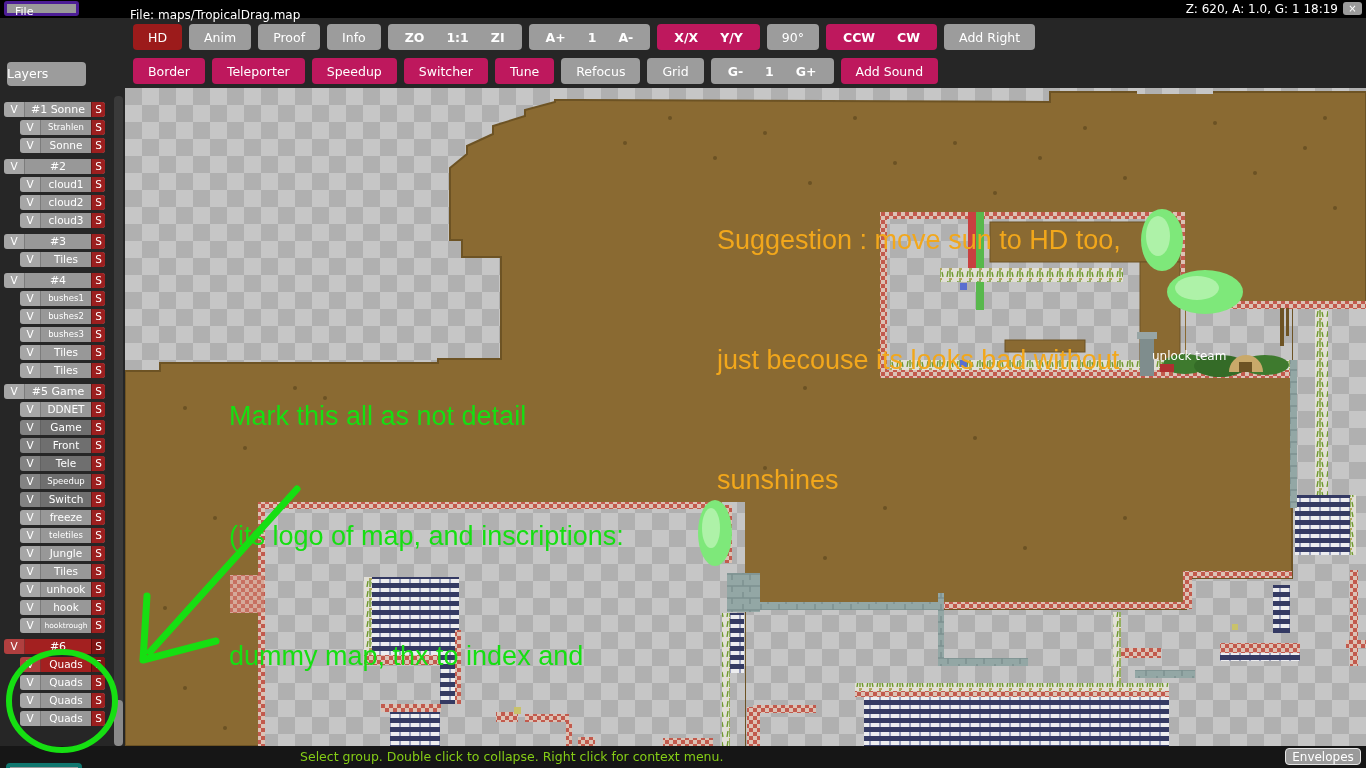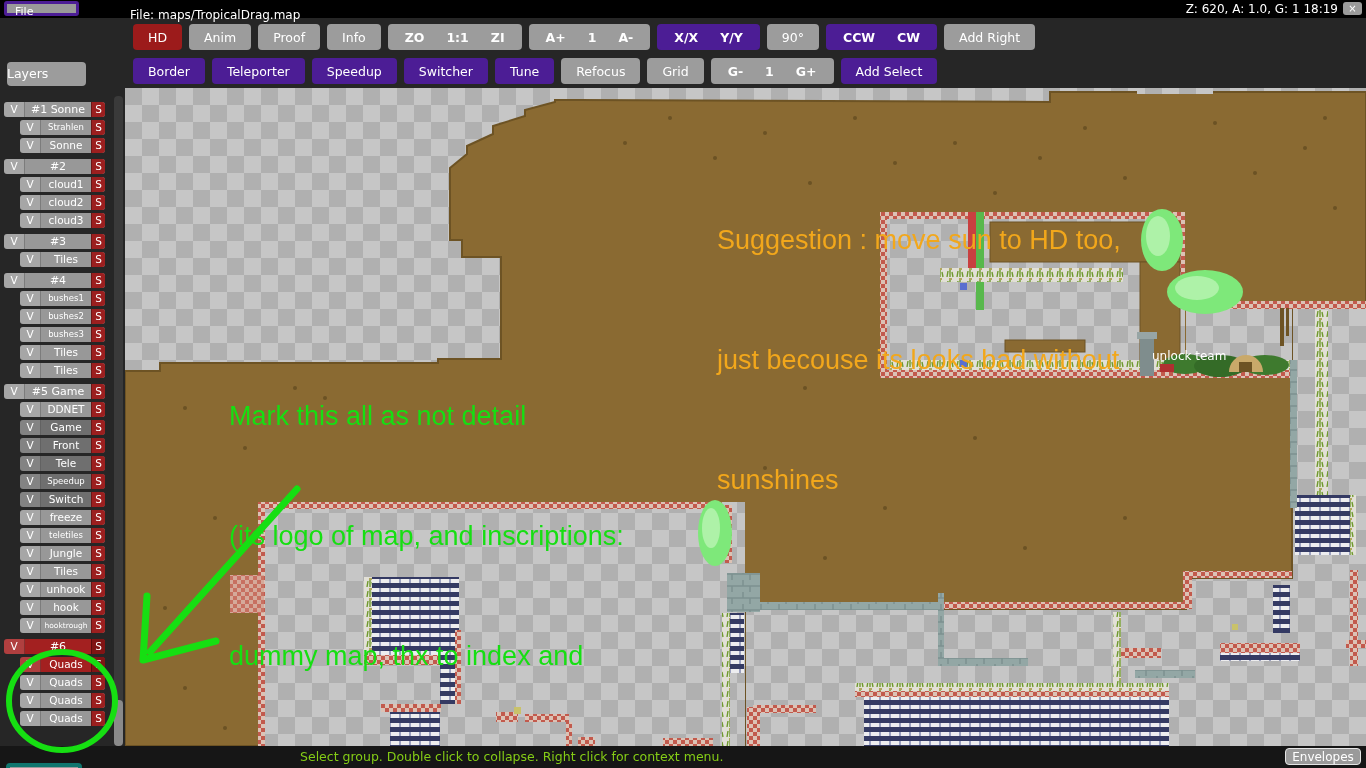--- a/index.html
+++ b/index.html
@@ -15,21 +15,21 @@
   .zinfo { position:absolute; right:28px; top:1px; color:#fff; font-size:12px; line-height:16px; }
   .closebtn { position:absolute; right:4px; top:2px; width:19px; height:13px; background:#9a9a9a;
     border-radius:3px; color:#fff; font-size:10px; line-height:13px; text-align:center; }
 
   
   .toolbar { position:absolute; left:133px; display:flex; gap:7px; z-index:25; }
   #toolbar1 { top:24px; } #toolbar2 { top:58px; }
   .tb { height:26px; border:none; border-radius:4px; color:#fff; font-size:12.5px;
     font-family:"DejaVu Sans", sans-serif; padding:0 15px; display:flex; align-items:center; gap:0; }
   .tb.light { background:#9c9c9c; }
-  .tb.dark  { background:#4c1d95; }
+  .tb.dark  { background:#be185d; }
   .tb.red   { background:#9c1b1b; }
   .tb .seg  { padding:0 11px; }
   .tb.grp   { padding:0 6px;font-weight:bold; }
 
   
   .layersbtn { position:absolute; left:7px; top:62px; width:79px; height:24px; background:#9c9c9c;
     border-radius:4px; color:#fff; font-size:12.5px; text-align:left; line-height:24px; z-index:25; }
   #layerlist { position:absolute; left:4px; top:96px; width:101px; z-index:25; }
   .lrow { height:15px; margin-bottom:3px; display:flex; align-items:stretch; border-radius:3px;
     background:#989898; overflow:hidden; font-size:10.5px; color:#fff; }
@@ -326,21 +326,21 @@
       </button>
       <button class="tb light">
         <span class="lab">Grid</span>
       </button>
       <button class="tb light grp">
         <span class="seg">G-</span>
         <span class="seg">1</span>
         <span class="seg">G+</span>
       </button>
       <button class="tb dark">
-        <span class="lab">Add Select</span>
+        <span class="lab">Add Sound</span>
       </button>
     </div>
 
   <div class="layersbtn">Layers</div>
   <div id="layerlist">
 
   <div class="lrow group">
         <span class="vbox">V</span>
         <span class="lab">#1 Sonne</span>
         <span class="sbox">S</span>

